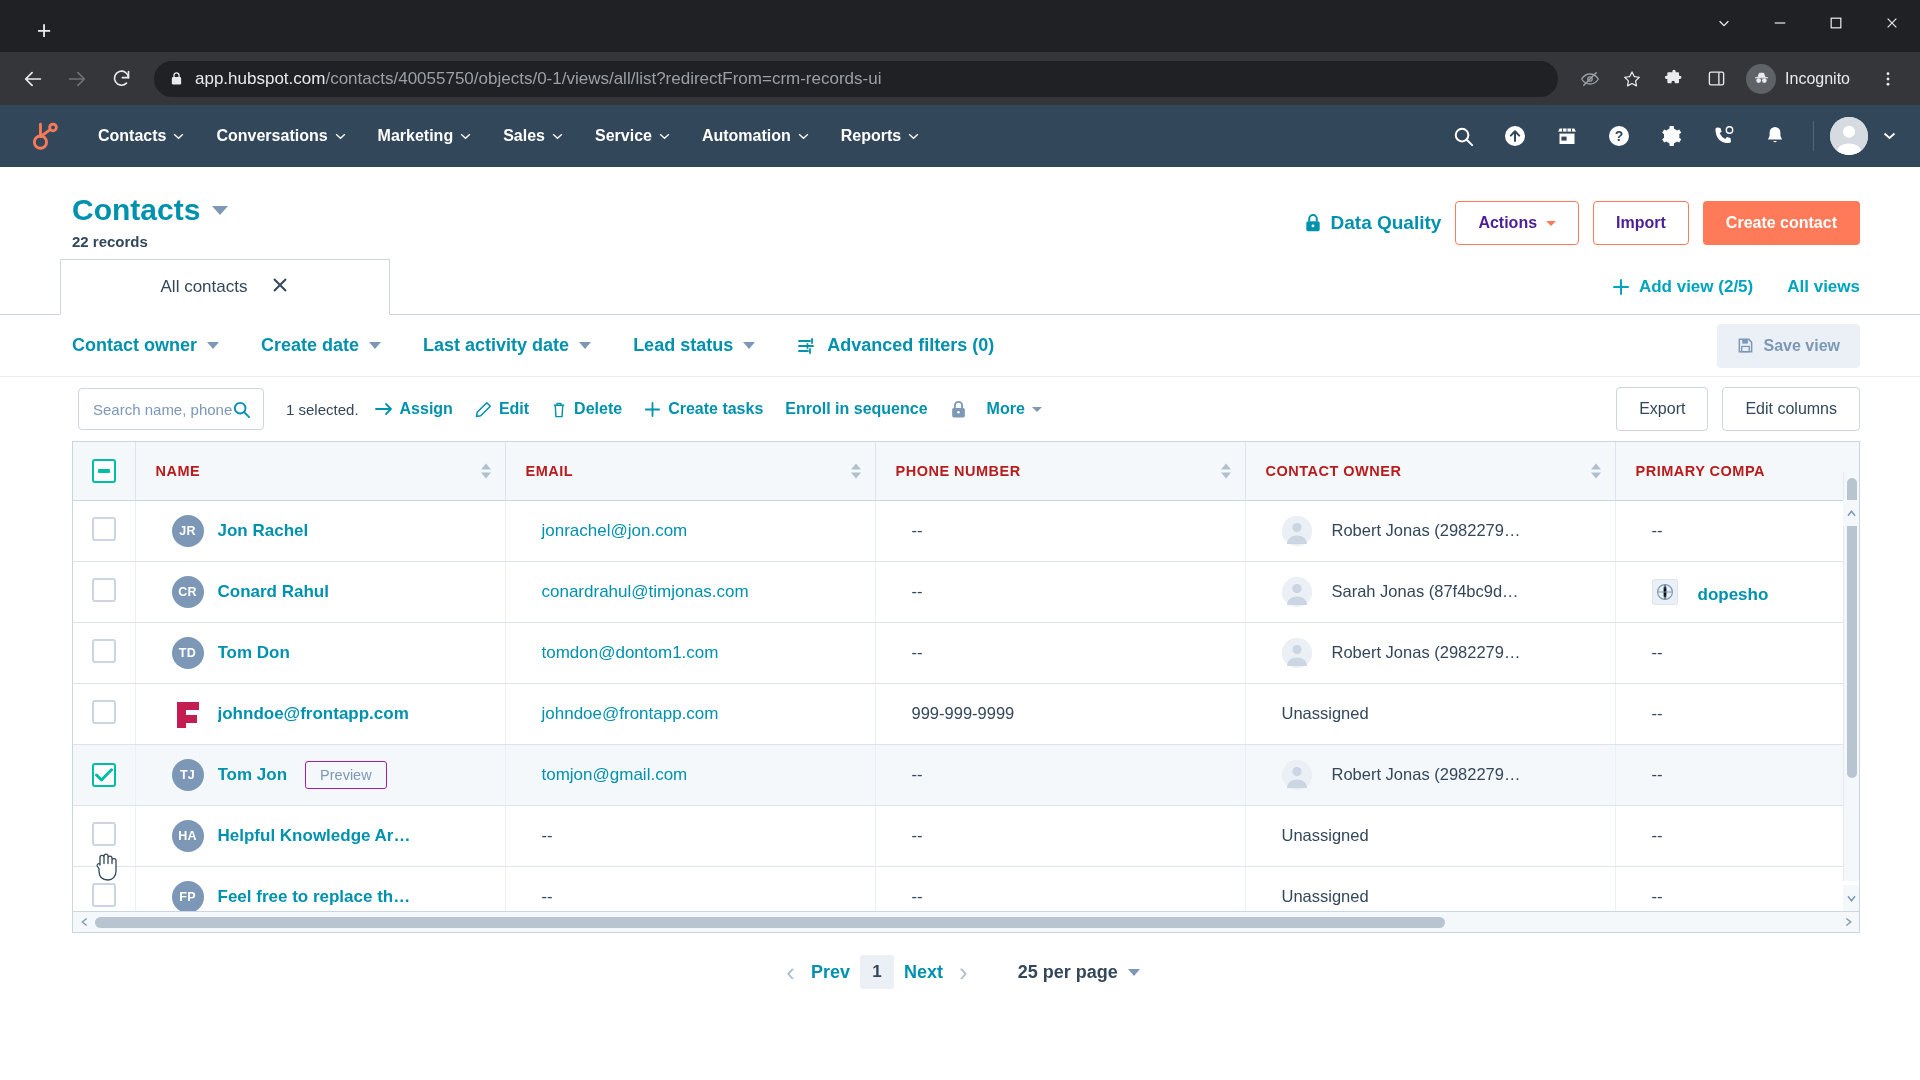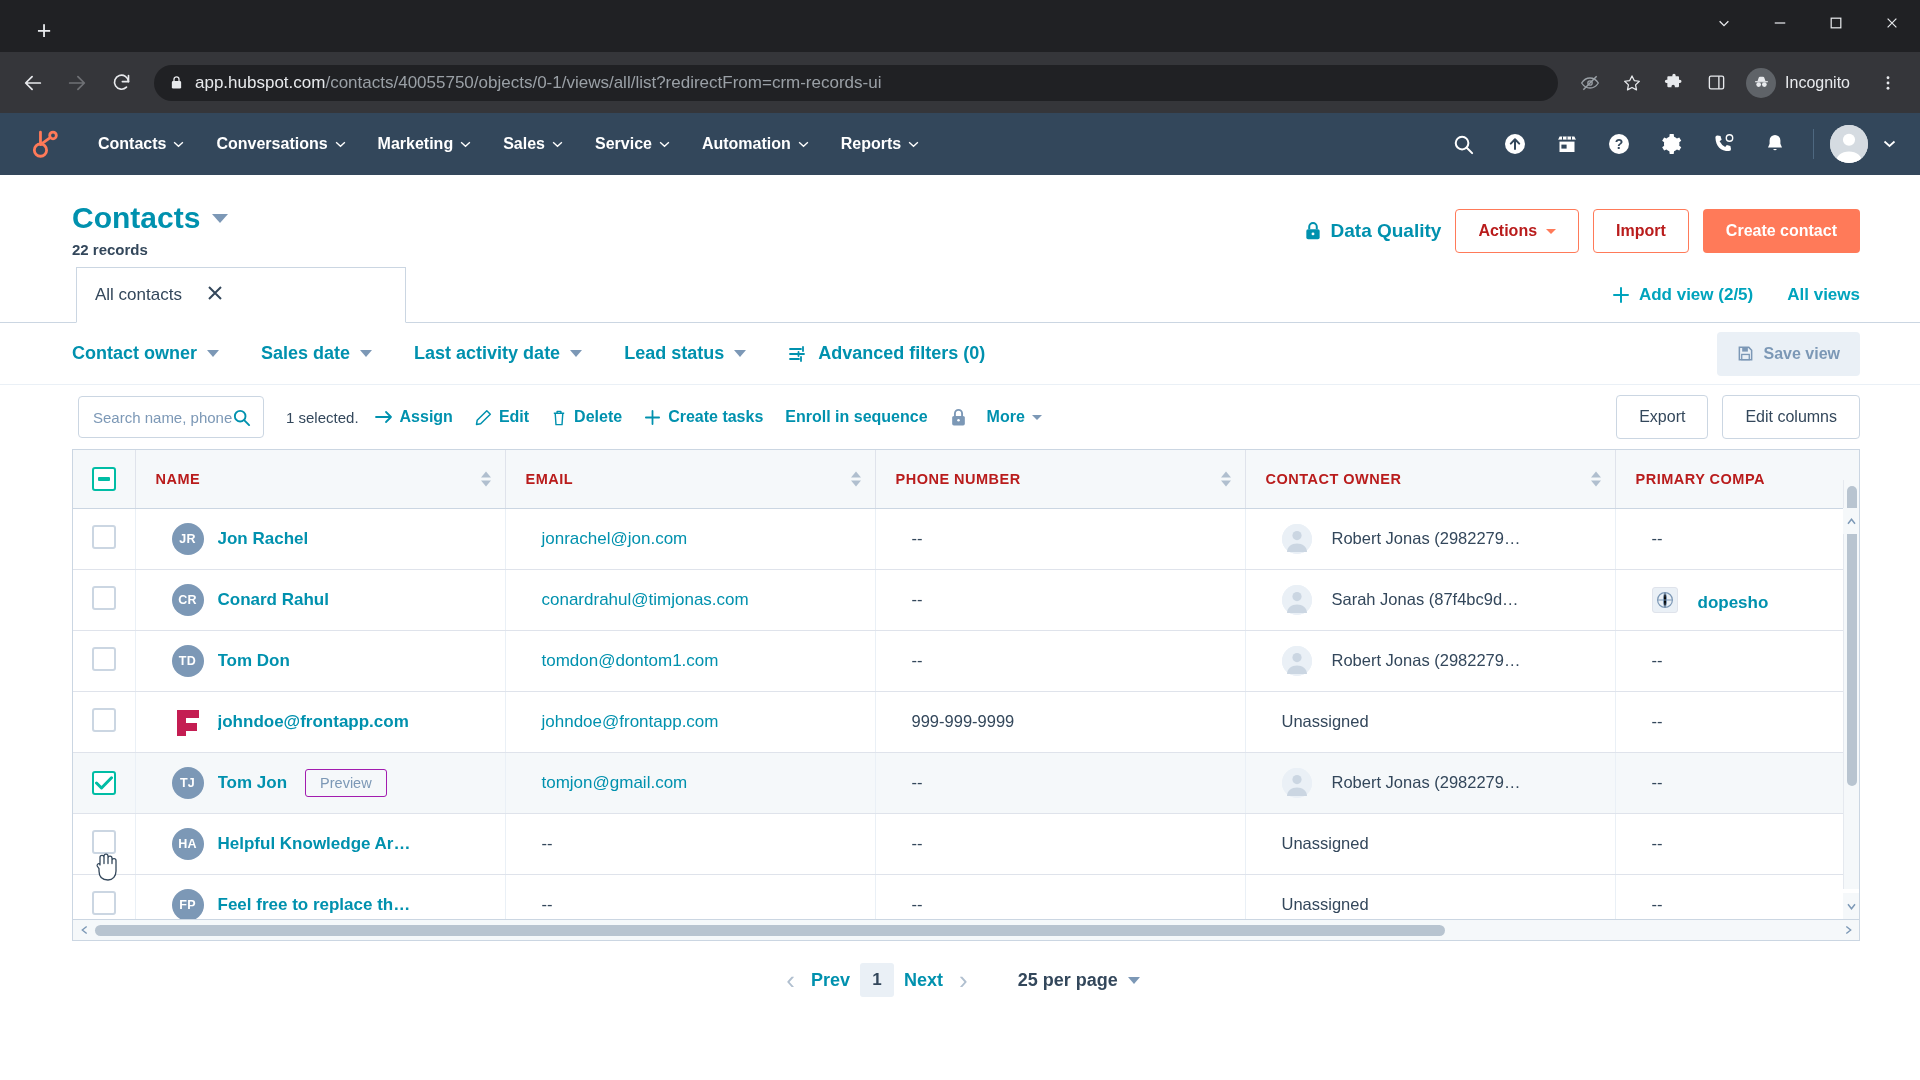--- a/index.html
+++ b/index.html
@@ -57,21 +57,21 @@
     height: 46px; display: flex; align-items: center;
   }
   .win-btn {
     width: 56px; height: 46px;
     display: flex; align-items: center; justify-content: center;
     color: #e8eaed;
   }
 
   .browser-toolbar {
     background: #35363a;
-    height: 61px;
+    height: 53px;
     display: flex; align-items: center;
     padding: 0 14px;
     gap: 6px;
   }
   .nav-btn {
     width: 38px; height: 38px;
     display: flex; align-items: center; justify-content: center;
     color: #e8eaed; border-radius: 50%;
   }
   .nav-btn.disabled { color: #7a7c80; }
@@ -183,42 +183,41 @@
     color: #0091ae; font-size: 19px; font-weight: bold;
   }
   .btn {
     height: 44px; padding: 0 22px;
     border-radius: 4px;
     display: flex; align-items: center; justify-content: center; gap: 9px;
     font-size: 16px; font-weight: bold;
     border: 1px solid transparent;
     white-space: nowrap;
   }
-  .btn-outline { border-color: #ff7a59; color: #b91c1c; background: #fff; }
+  .btn-outline { border-color: #ff7a59; color: #4c1d95; background: #fff; }
   .btn-primary { background: #ff7a59; color: #ffffff; }
   .btn-ghost { border-color: #cbd6e2; color: #33475b; background: #fff; font-weight: normal;}
 
   
   .view-tabs-row {
     display: flex; align-items: stretch;
     margin-top: 18px;
     border-bottom: 1px solid #cbd6e2;
     padding-left: 60px; padding-right: 60px;
     height: 56px;
   }
   .view-tab {
     min-width: 330px;
-    display: flex; align-items: center; justify-content: flex-start;
+    display: flex; align-items: center; justify-content: center;
     padding: 0 18px;
     font-size: 17px; color: #33475b;
     border: 1px solid #cbd6e2;
     border-bottom: none;
     background: #f5f8fa;
     margin-bottom: -1px;
-    margin-left: 16px;
   }
   .view-tab.active { background: #ffffff; border-bottom: 1px solid #ffffff; }
   .view-tab-close { font-size: 21px; color: #33475b; margin-left: 24px; }
   .view-tabs-right {
     margin-left: auto;
     display: flex; align-items: center; gap: 34px;
     padding-left: 28px;
   }
   .link-teal {
     color: #00a4bd; font-size: 17px; font-weight: bold;
@@ -723,21 +722,21 @@
         <div class="link-teal">All views</div>
       </div>
     </div>
 
     <div class="filter-bar">
       <div class="filter-item">
         <span>Contact owner</span>
         <span class="filter-caret"></span>
       </div>
       <div class="filter-item">
-        <span>Sales date</span>
+        <span>Create date</span>
         <span class="filter-caret"></span>
       </div>
       <div class="filter-item">
         <span>Last activity date</span>
         <span class="filter-caret"></span>
       </div>
       <div class="filter-item">
         <span>Lead status</span>
         <span class="filter-caret"></span>
       </div>

